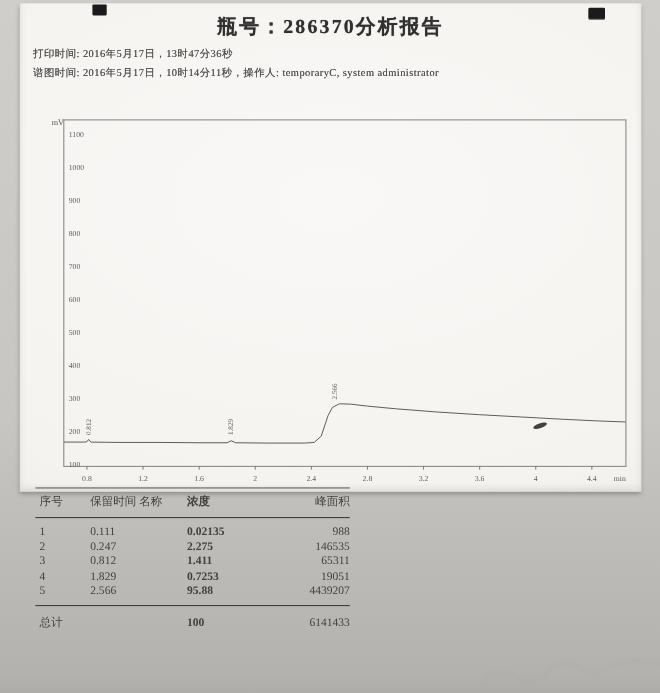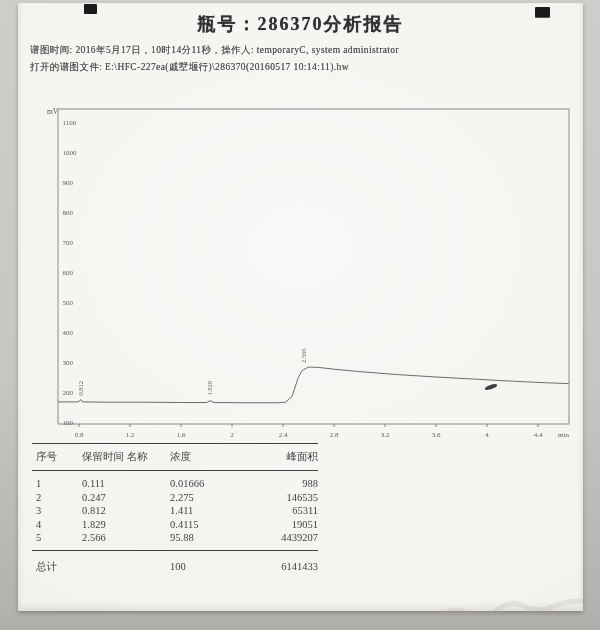--- a/index.html
+++ b/index.html
@@ -2,21 +2,21 @@
 <html><head>
 <meta charset="utf-8">
 <style>
   html,body{margin:0;padding:0;}
   body{
     width:600px;height:630px;position:relative;overflow:hidden;
     background:linear-gradient(180deg,#d0cecb 0%,#c8c6c3 60%,#b4b2af 97%,#aeaca9 100%);
     font-family:"Liberation Serif","DejaVu Serif",serif;
   }
   .page{
-    position:absolute;left:18px;top:3px;width:565px;height:608px;
+    position:absolute;left:18px;top:3px;width:565px;height:444px;
     background:
       radial-gradient(120% 90% at 50% 40%, #f9f8f6 0%, #f4f3f0 70%, #e9e8e5 100%);
     box-shadow:0 2px 4px rgba(80,78,75,.45), inset 0 -3px 6px rgba(120,118,115,.18);
   }
   .scan{position:absolute;inset:0;filter:blur(.28px) contrast(.97);color:#454545;}
   .clip{position:absolute;background:#1b1b1b;border-radius:1px;}
   .clip.left{left:66px;top:1px;width:13px;height:10px;}
   .clip.right{left:517px;top:4px;width:15px;height:10px;box-shadow:0 1px 0 #555;}
   .title{
     position:absolute;left:0;top:9px;width:100%;text-align:center;
@@ -32,38 +32,38 @@
   .mv-label{position:absolute;left:-9px;top:1px;font-size:7.5px;color:#555;}
   .chart-wrap svg{position:absolute;left:0;top:0;}
   .table-wrap{position:absolute;left:14px;top:440px;width:286px;font-size:10.5px;color:#3e3e3e;}
   .rule{height:0;border-top:1.6px solid #3c3c3c;margin:0;}
   .rule.thin{border-top-width:1.2px;}
   .t-row{display:flex;line-height:13.4px;white-space:nowrap;}
   .t-row.header{padding:6px 0 7px 0;}
   .t-row.body:first-of-type{margin-top:6px;}
   .c0{width:46px;padding-left:4px;}
   .c1{width:88px;}
-  .c2{width:62px;}
+  .c2{width:62px;font-weight:bold;}
   .c3{width:86px;text-align:right;}
   .t-total{display:flex;padding:9px 0 14px 0;line-height:13px;}
   .watermark{position:absolute;left:420px;top:588px;width:170px;height:38px;opacity:.5;}
 </style>
 </head>
 <body>
 
 <div class="page">
   <div class="clip left"></div>
   <div class="clip right"></div>
 
   <div class="scan">
     <div class="title">瓶号：286370分析报告</div>
 
     <div class="info" id="info">
+        <div>打印时间: 2016年5月17日，13时47分36秒</div>
         <div>谱图时间: 2016年5月17日，10时14分11秒，操作人: temporaryC, system administrator</div>
-        <div>打开的谱图文件: E:\HFC-227ea(戚墅堰行)\286370(20160517 10:14:11).hw</div>
       </div>
 
     <div class="chart-wrap">
       <span class="mv-label">mV</span>
       <svg id="chart" width="520" height="340" viewBox="0 0 520 340">
           <rect x="2" y="3" width="511" height="315" fill="none" stroke="#8a8a8a" stroke-width="1"></rect>
           <text x="6.5" y="18.5" font-size="7" fill="#5c5c5c">1100</text>
           <text x="6.5" y="48.5" font-size="7" fill="#5c5c5c">1000</text>
           <text x="6.5" y="78.5" font-size="7" fill="#5c5c5c">900</text>
           <text x="6.5" y="108.5" font-size="7" fill="#5c5c5c">800</text>
@@ -109,39 +109,39 @@
           <span class="c0">序号</span>
           <span class="c1">保留时间 名称</span>
           <span class="c2">浓度</span>
           <span class="c3">峰面积</span>
         </div>
       <div class="rule thin"></div>
       <div id="tbody">
           <div class="t-row body">
             <span class="c0">1</span>
             <span class="c1">0.111</span>
-            <span class="c2">0.01666</span>
+            <span class="c2">0.02135</span>
             <span class="c3">988</span>
           </div>
           <div class="t-row body">
             <span class="c0">2</span>
             <span class="c1">0.247</span>
             <span class="c2">2.275</span>
             <span class="c3">146535</span>
           </div>
           <div class="t-row body">
             <span class="c0">3</span>
             <span class="c1">0.812</span>
             <span class="c2">1.411</span>
             <span class="c3">65311</span>
           </div>
           <div class="t-row body">
             <span class="c0">4</span>
             <span class="c1">1.829</span>
-            <span class="c2">0.4115</span>
+            <span class="c2">0.7253</span>
             <span class="c3">19051</span>
           </div>
           <div class="t-row body">
             <span class="c0">5</span>
             <span class="c1">2.566</span>
             <span class="c2">95.88</span>
             <span class="c3">4439207</span>
           </div>
         </div>
       <div class="rule thin" style="margin-top:6px;"></div>

